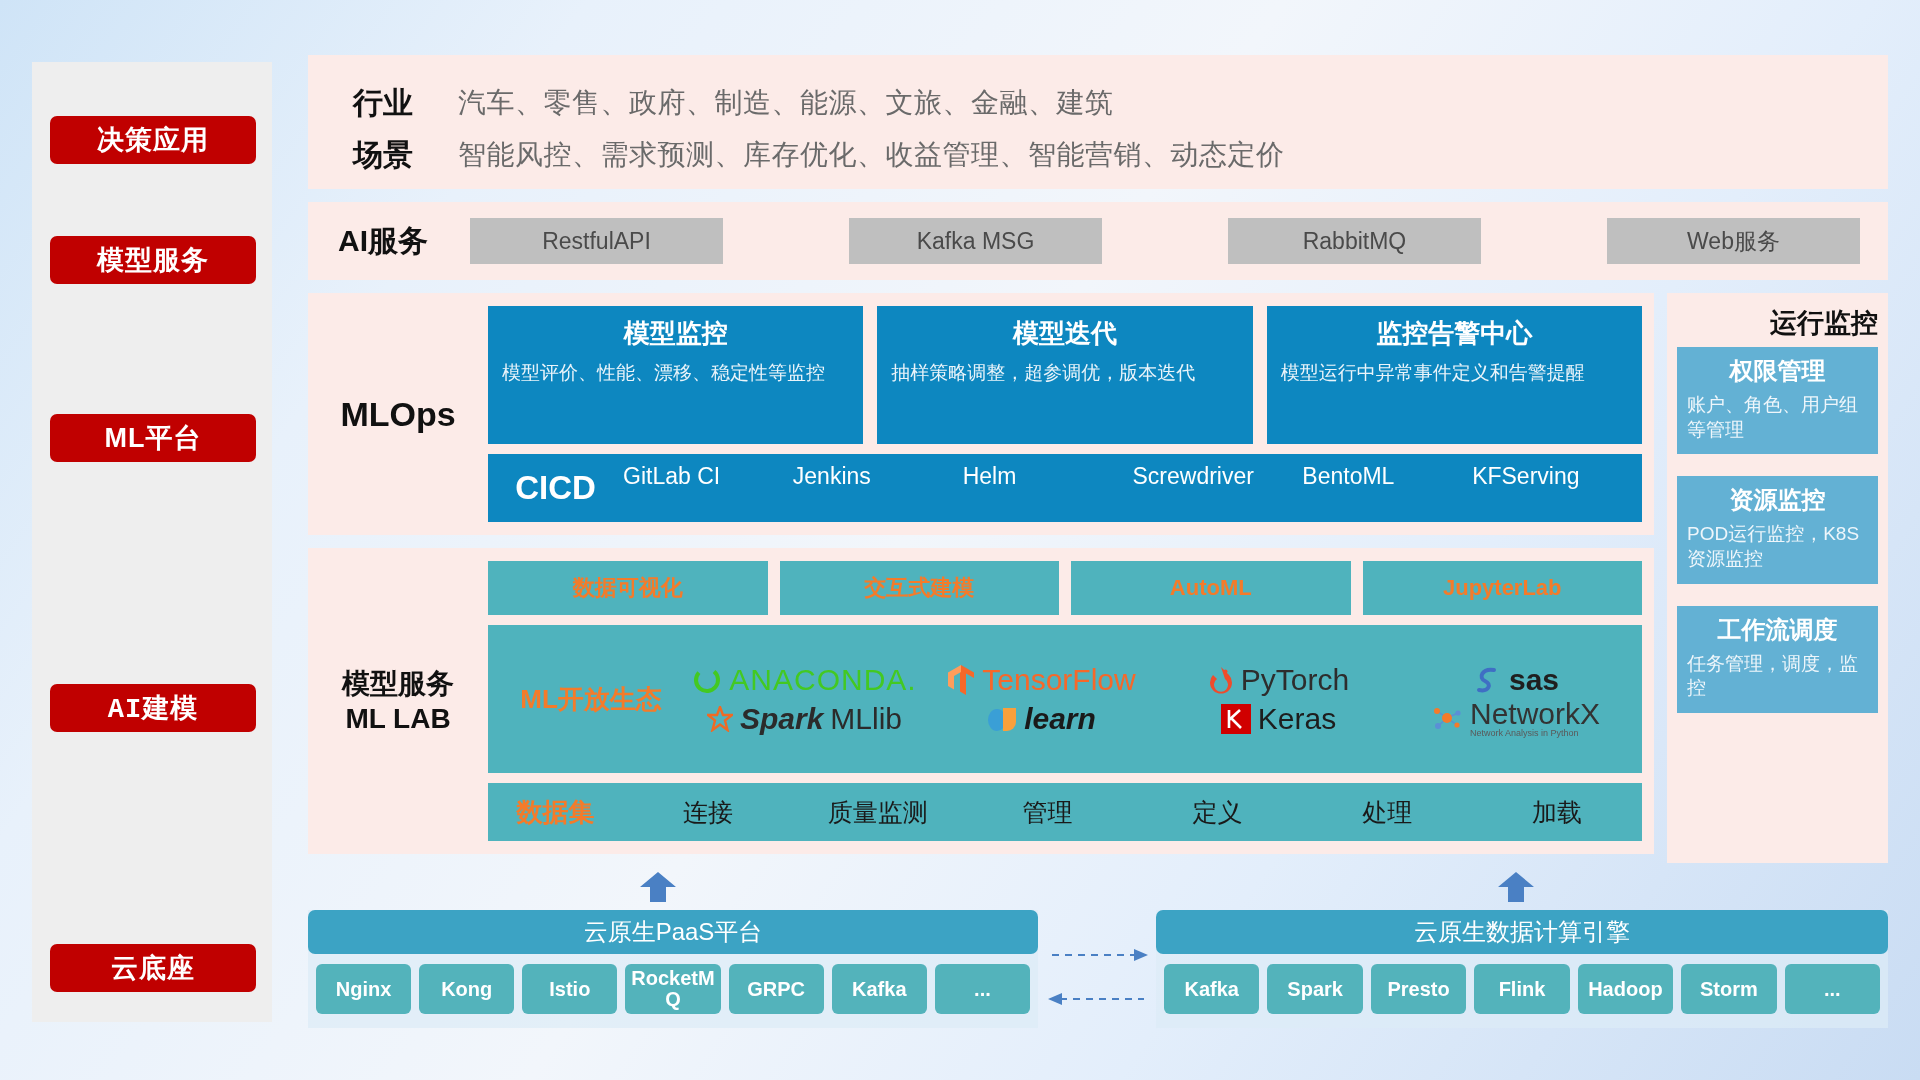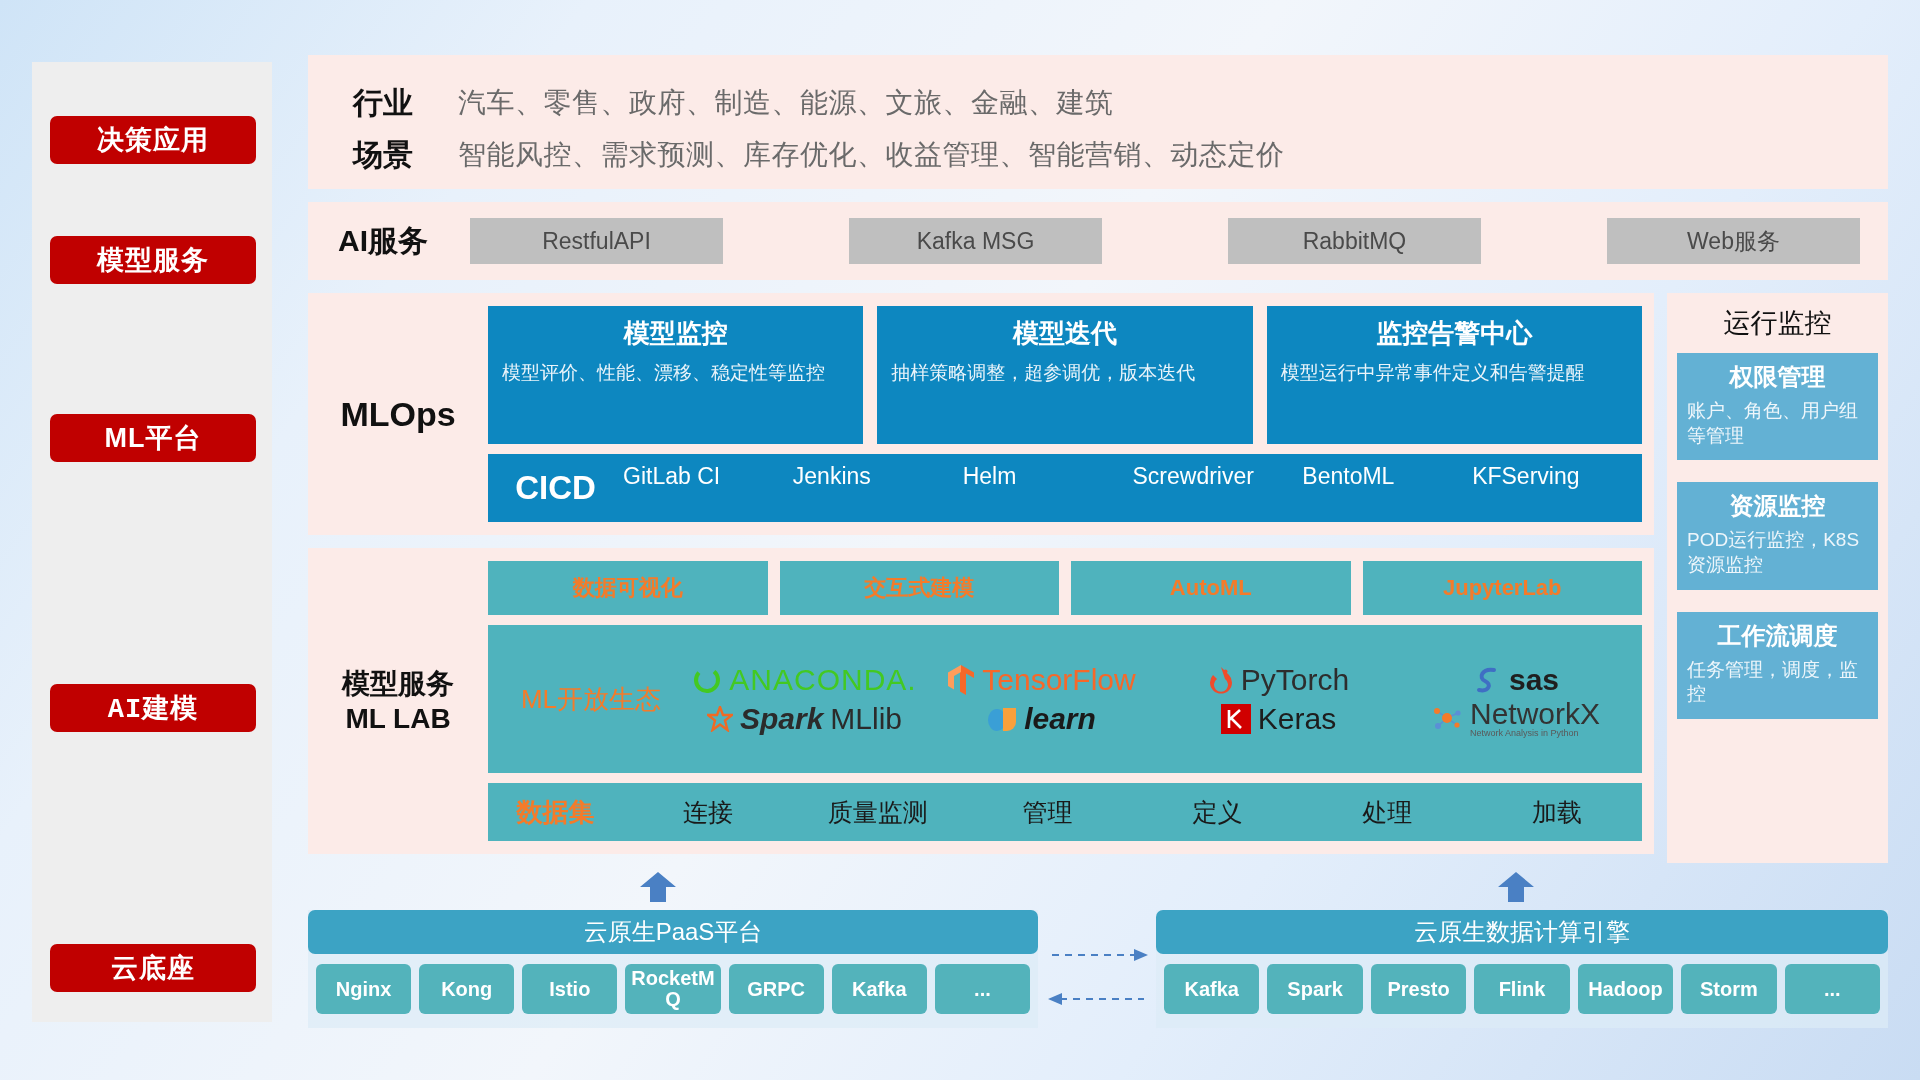--- a/index.html
+++ b/index.html
@@ -109,39 +109,39 @@
   .model-tiles { display: flex; gap: 12px; }
   .model-tile {
     flex: 1; height: 54px; background: #4fb3bd; color: #f47b2a;
     font-size: 22px; font-weight: bold;
     display: flex; align-items: center; justify-content: center;
   }
   .eco-bar {
     margin-top: 10px; background: #4fb3bd; height: 148px;
     display: flex; align-items: center; padding: 0 8px;
   }
-  .eco-title { width: 190px; flex: none; color: #f47b2a; font-size: 26px; font-weight: normal; text-align: center; }
+  .eco-title { width: 190px; flex: none; color: #f47b2a; font-size: 26px; font-weight: bold; text-align: center; }
   .eco-logos { flex: 1; display: grid; grid-template-columns: repeat(4, 1fr); grid-template-rows: 1fr 1fr; align-items: center; }
   .logo { display: flex; align-items: center; justify-content: center; gap: 7px; }
   .logo-txt { font-size: 30px; font-weight: 500; }
 
   .ds-bar {
     margin-top: 10px; background: #4fb3bd; height: 58px;
     display: flex; align-items: center; color: #1a1a1a;
   }
   .ds-title { width: 135px; flex: none; text-align: center; color: #f47b2a; font-size: 26px; font-weight: bold; }
   .ds-items { display: flex; flex: 1; }
   .ds-item { flex: 1; text-align: center; font-size: 25px; }
 
   
   .panel-mon {
     background: #fcebe8; width: 221px; height: 100%;
     padding: 12px 10px 10px; min-height: 570px;
   }
-  .panel-title { text-align: center; font-size: 27px; font-weight: normal; color: #111; margin-bottom: 12px; }
+  .panel-title { text-align: right; font-size: 27px; font-weight: bold; color: #111; margin-bottom: 6px; }
   .panel-card { background: #63b1d4; margin-bottom: 22px; padding: 8px 10px 12px; }
   .panel-card h4 { color: #fff; font-size: 24px; text-align: center; font-weight: bold; margin-bottom: 6px; }
   .panel-card p { color: #eef6fb; font-size: 19px; line-height: 1.3; }
 
   
   .bottom { position: absolute; left: 308px; top: 888px; width: 1580px; height: 160px; }
   .cloud-col { position: absolute; top: 22px; }
   .cloud-left { left: 0; width: 730px; }
   .cloud-right { left: 848px; width: 732px; }
   .cloud-inner { background: rgba(221,236,247,.72); padding: 0 0 10px; }

